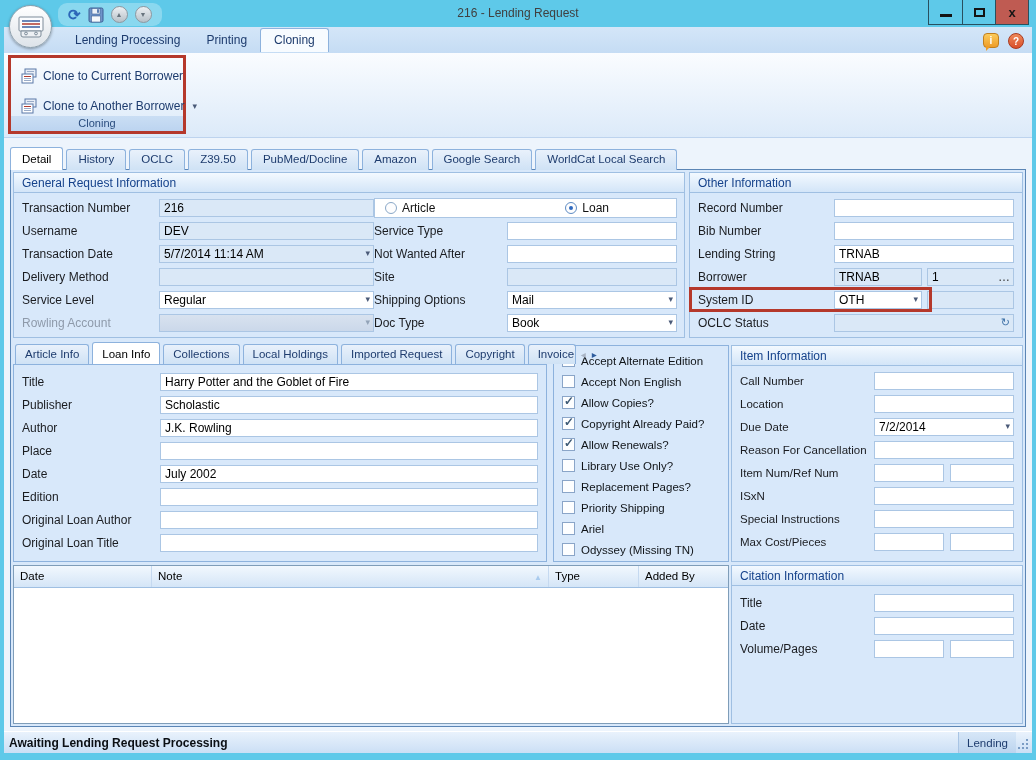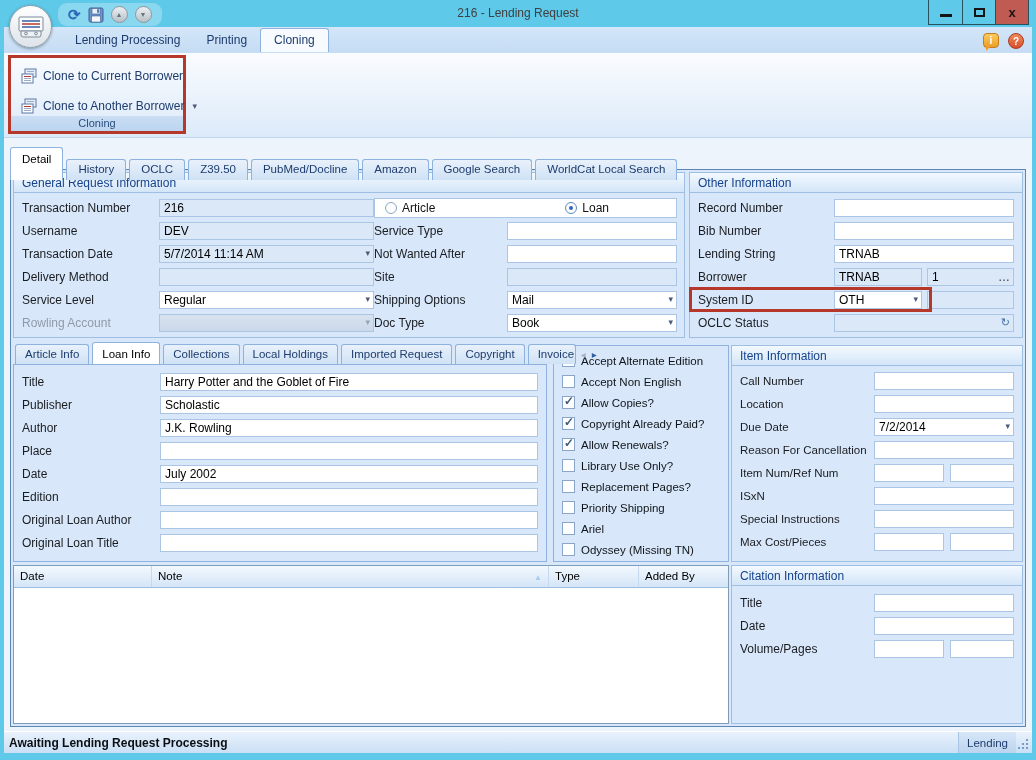--- a/index.html
+++ b/index.html
@@ -45,21 +45,21 @@
     padding:2px 4px; white-space:nowrap; }
   .clone-dd { font-size:9px; color:#4A5A78; margin-left:2px; }
   .grouplabel { position:absolute; left:0; right:0; bottom:0; height:15px; text-align:center;
     background:linear-gradient(#CADEF4,#BCD4F0); color:#2A4D7E; font-size:11px; line-height:15px; }
 
   
   .mainarea { position:absolute; top:138px; left:4px; width:1028px; height:593px; background:#EDF4FC; }
   .maintabs { position:absolute; top:9px; left:6px; display:flex; align-items:flex-end; z-index:3; }
   .mtab { height:21px; padding:3px 11px 0; margin-right:3px; font-size:11.5px; color:#1E3C6E;
     background:linear-gradient(#E9F1FB,#CFE2F5); border:1px solid #8DB2DD; border-bottom:none; border-radius:3px 3px 0 0; }
-  .mtab.active { height:33px; background:#FFFFFF; color:#000; padding-top:5px; }
+  .mtab.active { height:23px; background:#FFFFFF; color:#000; padding-top:5px; }
 
   .contentbox { position:absolute; top:31px; left:6px; right:6px; bottom:4px; background:#D8E8FA; border:1px solid #5B85B5; }
 
   .group { position:absolute; border:1px solid #9FBFE2; background:#D8E8FA; }
   .group-h { height:20px; background:linear-gradient(#F3F9FF,#D3E5F8); border-bottom:1px solid #9FBFE2;
     color:#15428B; font-size:12px; padding:3px 0 0 8px; }
 
   .frow { display:flex; align-items:center; height:18px; margin-bottom:5px; }
   .lbl { font-size:12px; color:#1A1C20; flex-shrink:0; }
   .lbl.dis { color:#8E9AAA; }

